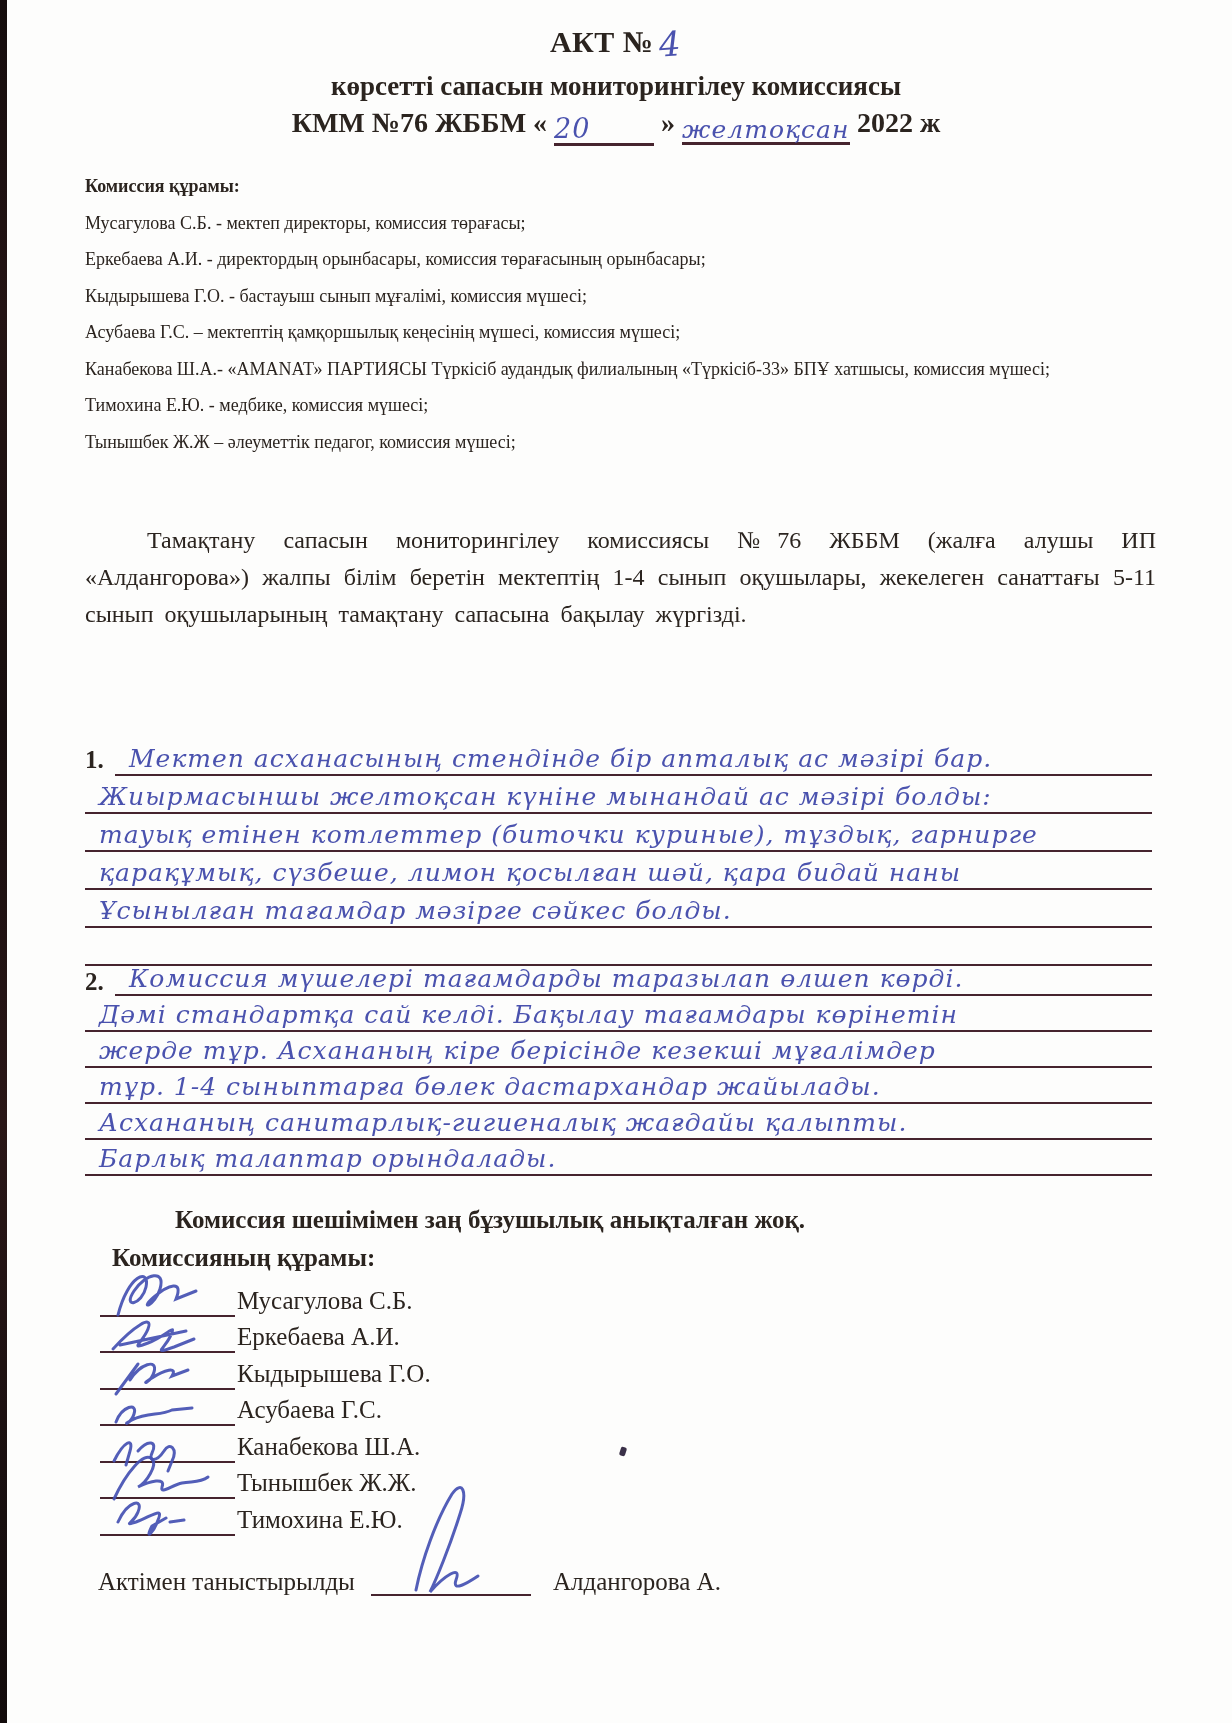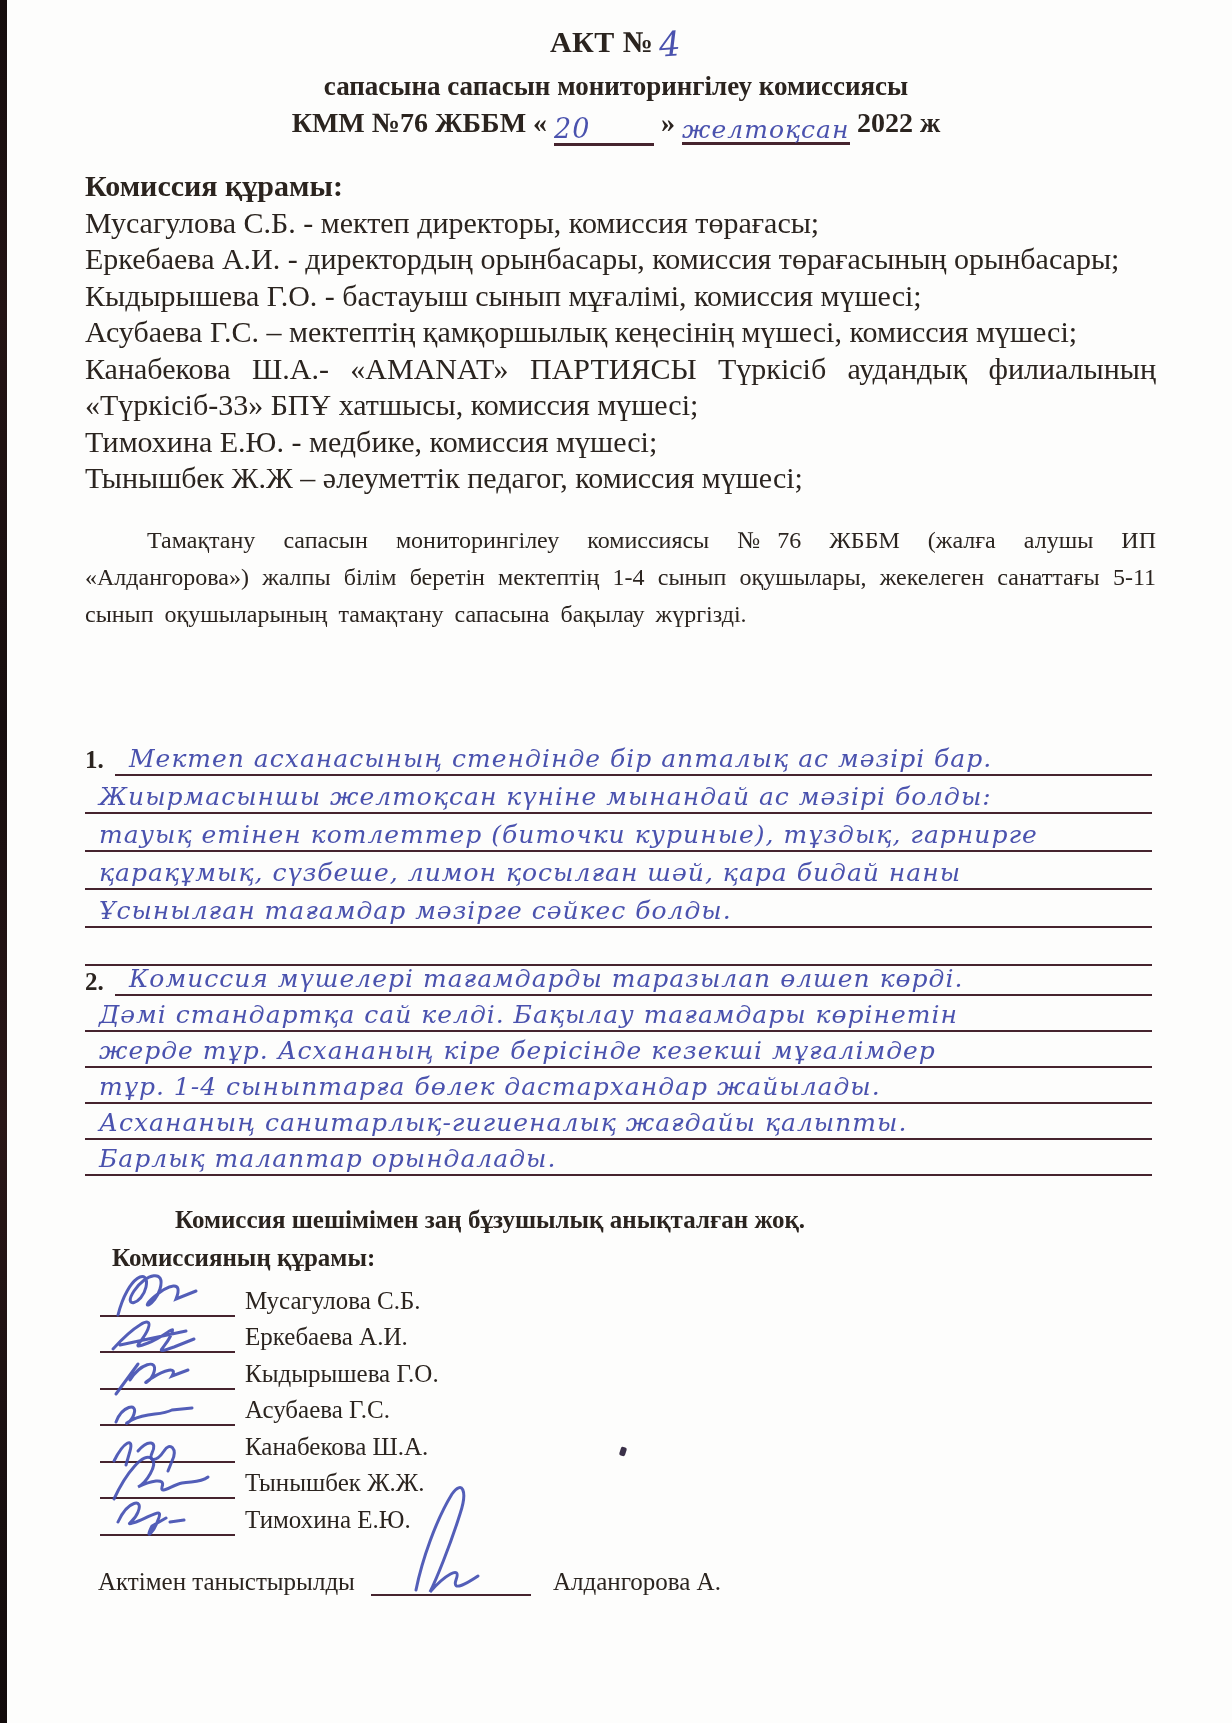--- a/index.html
+++ b/index.html
@@ -36,21 +36,21 @@
   }
   .act-num{font-size:34px;display:inline-block;transform:rotate(-4deg);vertical-align:-4px;margin-left:6px;}
   .blank{
     display:inline-block;border-bottom:3px solid #46242e;
     text-align:left;line-height:1;vertical-align:-6px;
   }
   .blank-day{min-width:100px;font-size:27px;}
   .blank-month{min-width:168px;font-size:25px;letter-spacing:0;}
 
   
-  .commission-block{top:168px;left:85px;right:76px;font-size:30px;line-height:36.5px;}
+  .commission-block{top:168px;left:85px;right:76px;font-size:18px;line-height:36.5px;}
   .commission-heading{font-weight:700;}
   .member{text-align:justify;}
 
   
   .paragraph-block{
     top:522px;left:85px;right:76px;
     font-size:24px;line-height:37px;text-align:justify;text-indent:62px;
     word-spacing:5px;
   }
 
@@ -75,21 +75,21 @@
   .sign-heading{top:1244px;left:112px;font-size:25px;font-weight:700;}
 
   
   .sig-block{top:1280px;left:100px;}
   .sig-row{position:relative;height:36.5px;display:flex;align-items:flex-end;}
   .sig-line{
     display:inline-block;position:relative;width:135px;height:100%;
     border-bottom:2.5px solid #46242e;
   }
   .sig-line svg{position:absolute;left:8px;bottom:-10px;overflow:visible;}
-  .sig-name{font-size:25px;margin-left:10px;line-height:33px;}
+  .sig-name{font-size:25px;margin-left:2px;line-height:33px;}
 
   
   .footer-block{top:1560px;left:98px;font-size:25px;display:flex;align-items:flex-end;}
   .footer-blank{
     display:inline-block;position:relative;width:160px;height:34px;
     border-bottom:2.5px solid #46242e;margin-left:16px;
   }
   .footer-blank svg{position:absolute;left:25px;bottom:-6px;overflow:visible;}
   .footer-name{margin-left:22px;}
   .sig-stroke{stroke:#4450b2;fill:none;stroke-width:3;stroke-linecap:round;opacity:.92;}
@@ -99,21 +99,21 @@
 
 <div class="page">
 
   <div class="scan-edge"></div>
   <div class="ink-speck" style="left:620px;top:1447px;"></div>
 
   <div class="abs title-block">
     <div class="title-line1">
       <span>АКТ №</span><span class="hw act-num">4</span>
     </div>
-    <div class="title-line2">сапасына сапасын мониторингілеу комиссиясы</div>
+    <div class="title-line2">көрсетті сапасын мониторингілеу комиссиясы</div>
     <div class="title-line3">
       <span>КММ №76 ЖББМ «</span>
       <span class="blank blank-day"><span class="hw">20</span></span>
       <span>»</span>
       <span class="blank blank-month"><span class="hw">желтоқсан</span></span>
       <span>2022 ж</span>
     </div>
   </div>
 
   <div class="abs commission-block">

